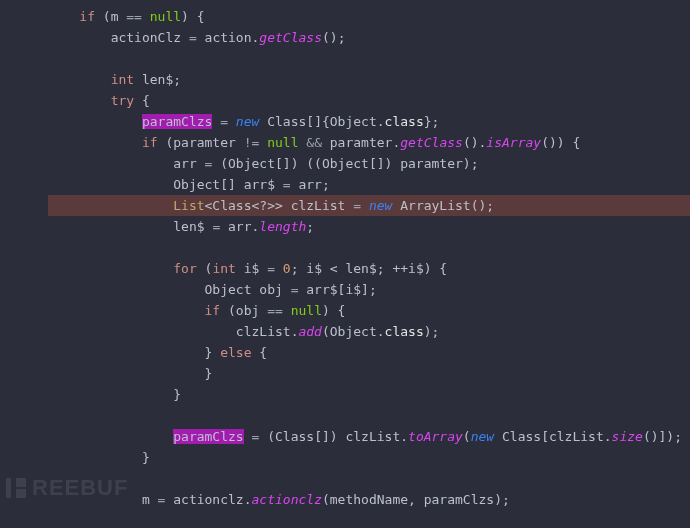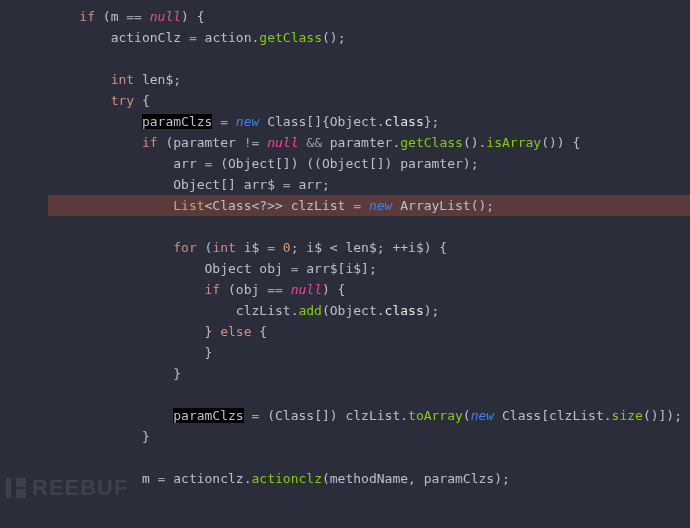--- a/index.html
+++ b/index.html
@@ -30,25 +30,25 @@
       background: #5a3a3a;
       z-index: 0;
     }
     .txt { position: relative; z-index: 1; }
     .kw { color: #cf8e85; }
     .type { color: #c5a76e; }
     .id { color: #bcc0cc; }
     .op { color: #9aa0b0; }
     .punc { color: #bcc0cc; }
     .num { color: #d8a070; }
-    .method { color: #84cc16; }
-    .null { color: #ec4899; font-style: italic; }
+    .method { color: #d946ef; font-style: italic; }
+    .null { color: #84cc16; }
     .new { color: #3b82f6; font-style: italic; }
     .classword { color: #e5e5e5; }
-    .sel { background: #000000; }
+    .sel { background: #a21caf; }
     .watermark {
       position: absolute;
       bottom: 30px;
       left: 6px;
       font-family: sans-serif;
       font-size: 22px;
       font-weight: bold;
       color: rgba(120, 125, 135, 0.25);
       letter-spacing: 1px;
       z-index: 0;
@@ -66,20 +66,21 @@
   <div class="line"><span class="txt">    <span class="kw">if</span><span class="punc"> (</span><span class="id">m </span><span class="op">== </span><span class="null">null</span><span class="punc">) {</span></span></div>
   <div class="line"><span class="txt">        <span class="id">actionClz </span><span class="op">= </span><span class="id">action</span><span class="punc">.</span><span class="method">getClass</span><span class="punc">();</span></span></div>
   <div class="line"></div>
   <div class="line"><span class="txt">        <span class="kw">int</span><span class="id"> len$;</span></span></div>
   <div class="line"><span class="txt">        <span class="kw">try</span><span class="punc"> {</span></span></div>
   <div class="line"><span class="txt">            <span class="sel"><span class="id">paramClzs</span></span><span class="op"> = </span><span class="new">new</span><span class="id"> Class[]{Object.</span><span class="classword">class</span><span class="punc">};</span></span></div>
   <div class="line"><span class="txt">            <span class="kw">if</span><span class="punc"> (</span><span class="id">paramter </span><span class="op">!= </span><span class="null">null</span><span class="op"> &amp;&amp; </span><span class="id">paramter</span><span class="punc">.</span><span class="method">getClass</span><span class="punc">().</span><span class="method">isArray</span><span class="punc">()) {</span></span></div>
   <div class="line"><span class="txt">                <span class="id">arr </span><span class="op">= </span><span class="id">(Object[]) ((Object[]) paramter);</span></span></div>
   <div class="line"><span class="txt">                <span class="id">Object[] arr$ </span><span class="op">= </span><span class="id">arr;</span></span></div>
   <div class="line"><div class="hl"></div><span class="txt">                <span class="type">List</span><span class="id">&lt;Class&lt;?&gt;&gt; </span><span class="id">clzList </span><span class="op">= </span><span class="new">new</span><span class="id"> ArrayList();</span></span></div>
+  <div class="line"><span class="txt">                <span class="id">len$ </span><span class="op">= </span><span class="id">arr</span><span class="punc">.</span><span class="method">length</span><span class="punc">;</span></span></div>
   <div class="line"></div>
   <div class="line"><span class="txt">                <span class="kw">for</span><span class="punc"> (</span><span class="kw">int</span><span class="id"> i$ </span><span class="op">= </span><span class="num">0</span><span class="id">; i$ &lt; len$; ++i$) {</span></span></div>
   <div class="line"><span class="txt">                    <span class="id">Object obj </span><span class="op">= </span><span class="id">arr$[i$];</span></span></div>
   <div class="line"><span class="txt">                    <span class="kw">if</span><span class="id"> (obj </span><span class="op">== </span><span class="null">null</span><span class="punc">) {</span></span></div>
   <div class="line"><span class="txt">                        <span class="id">clzList</span><span class="punc">.</span><span class="method">add</span><span class="id">(Object.</span><span class="classword">class</span><span class="punc">);</span></span></div>
   <div class="line"><span class="txt">                    <span class="punc">} </span><span class="kw">else</span><span class="punc"> {</span></span></div>
   <div class="line"><span class="txt">                    <span class="punc">}</span></span></div>
   <div class="line"><span class="txt">                <span class="punc">}</span></span></div>
   <div class="line"></div>
   <div class="line"><span class="txt">                <span class="sel"><span class="id">paramClzs</span></span><span class="op"> = </span><span class="id">(Class[]) clzList</span><span class="punc">.</span><span class="method">toArray</span><span class="punc">(</span><span class="new">new</span><span class="id"> Class[clzList</span><span class="punc">.</span><span class="method">size</span><span class="punc">()]);</span></span></div>

